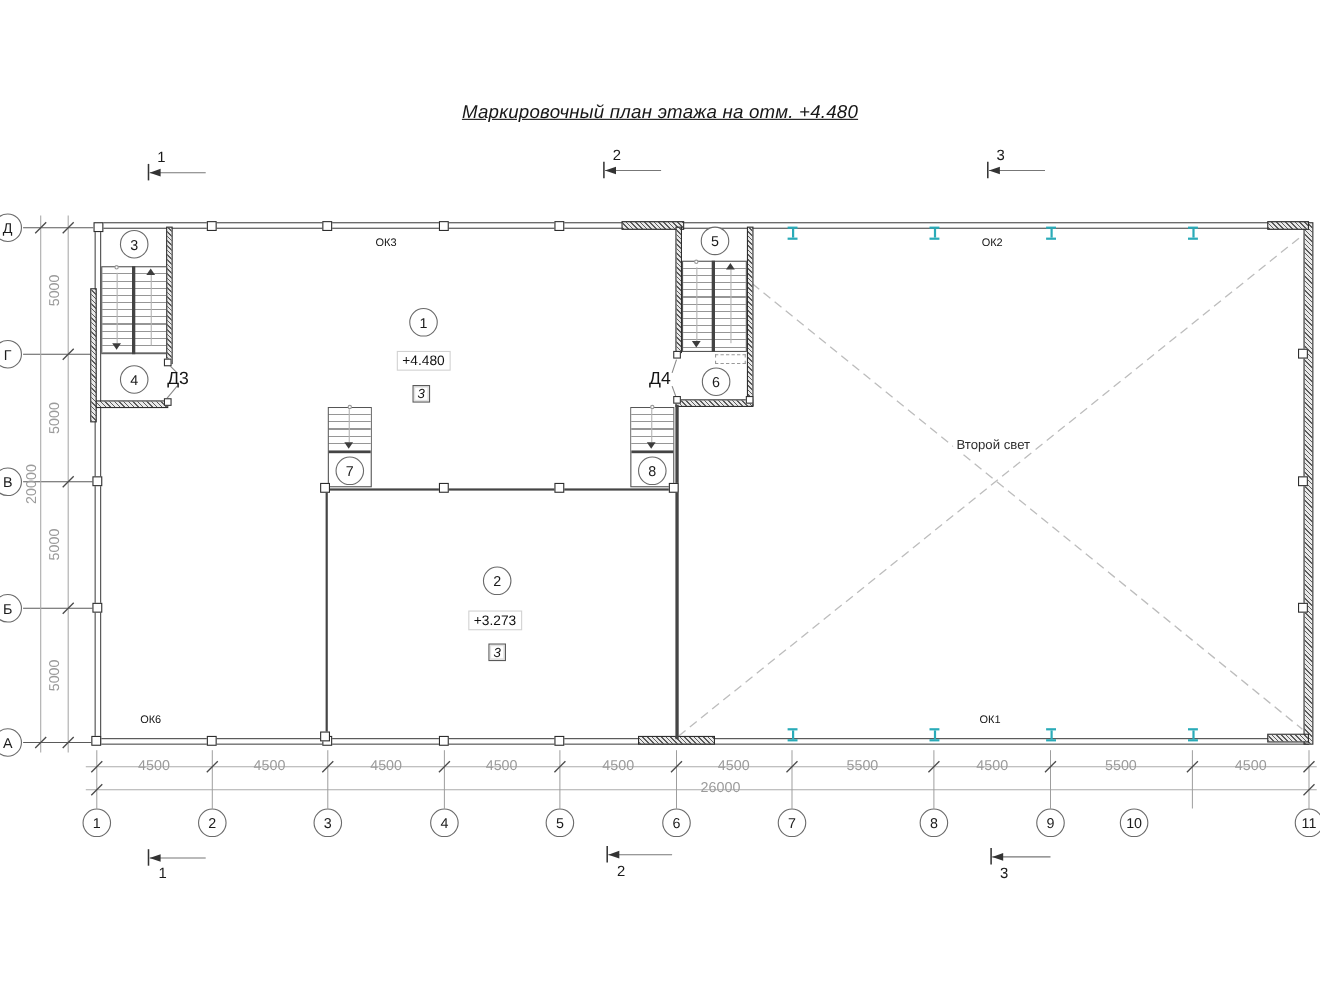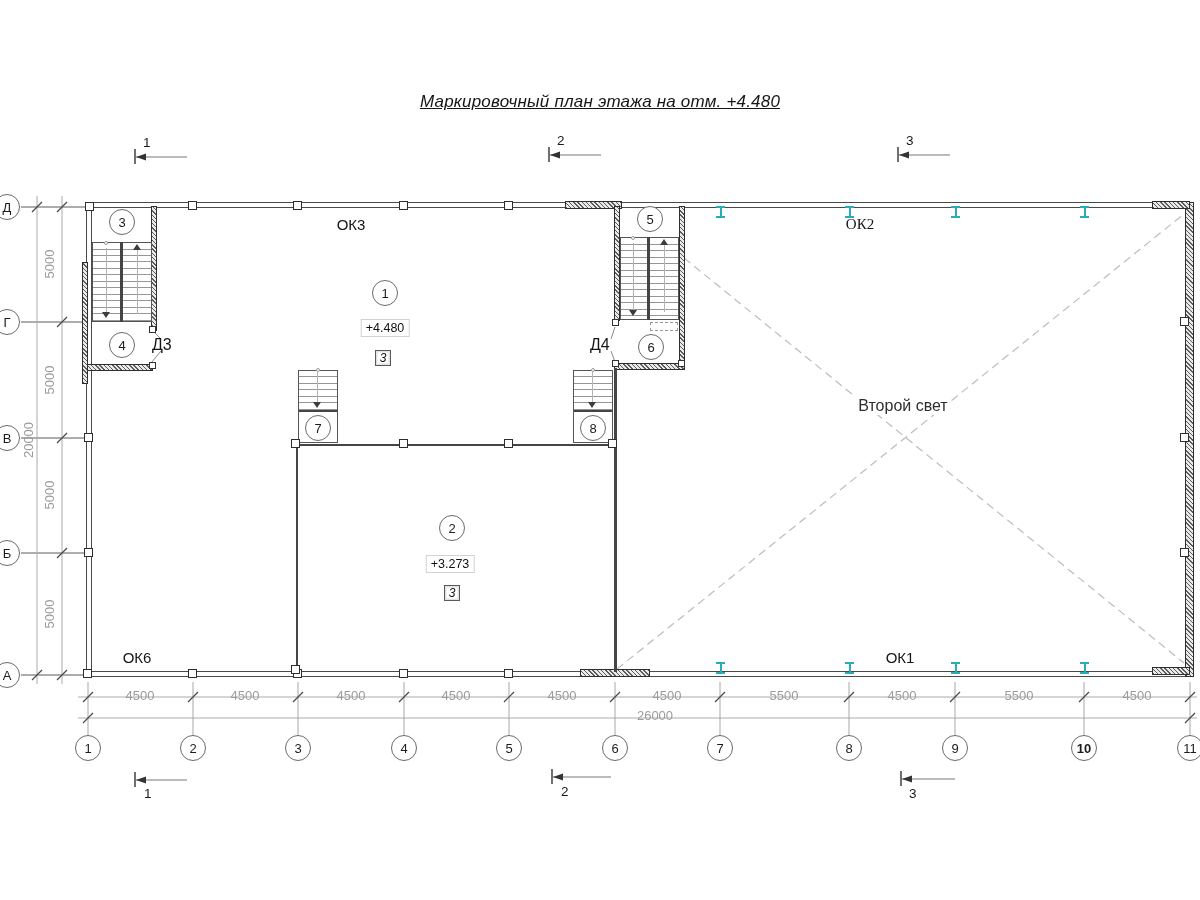--- a/index.html
+++ b/index.html
@@ -27,23 +27,23 @@
           background:repeating-linear-gradient(180deg,#ffffff 0 5.5px,#969696 5.5px 6.5px);}
   .divider{background:#444;}
   .walkline{width:1px;background:#b4b4b4;}
   .arr-up{width:0;height:0;border-left:4px solid transparent;border-right:4px solid transparent;border-bottom:6px solid #3d3d3d;}
   .arr-down{width:0;height:0;border-left:4px solid transparent;border-right:4px solid transparent;border-top:6px solid #3d3d3d;}
   .dashedrect{border:1px dashed #9a9a9a;box-sizing:border-box;background:transparent;}
   
   .title{font-size:17px;font-style:italic;text-decoration:underline;color:#161616;letter-spacing:.2px;}
   .dim{font-size:13px;color:#9b9b9b;white-space:nowrap;}
   .dimV{transform:translate(-50%,-50%) rotate(-90deg);transform-origin:center;}
-  .roomlbl{font-size:15px;color:#161616;white-space:nowrap;}
+  .roomlbl{font-size:10px;color:#161616;white-space:nowrap;}
   .doorlbl{font-size:16px;color:#161616;white-space:nowrap;}
-  .note{font-size:16px;color:#2e2e2e;background:#fff;padding:0 3px;white-space:nowrap;}
+  .note{font-size:12px;color:#2e2e2e;background:#fff;padding:0 3px;white-space:nowrap;}
   .elev{font-size:12.5px;color:#111;background:#fff;border:1px solid #d2d2d2;padding:0 4px;line-height:16px;white-space:nowrap;}
   .typebox{width:16px;height:16px;border:1px solid #5a5a5a;box-shadow:inset 0 0 0 1.5px #e2e2e2;background:#fff;
            display:flex;align-items:center;justify-content:center;font-size:12px;font-style:italic;color:#111;box-sizing:border-box;}
   .secnum{font-size:13.5px;color:#1a1a1a;}
 </style>
 </head>
 <body>
 
 <div id="canvas">
 
@@ -266,21 +266,21 @@
   <div class="abs elev cx" style="left:450px;top:555px;">+3.273</div>
 
   <div class="abs typebox cx" style="left:383px;top:350px;">
       <span>3</span>
     </div>
   <div class="abs typebox cx" style="left:452px;top:585px;">
       <span>3</span>
     </div>
 
   <div class="abs roomlbl cx" style="left:351px;top:216px;">ОК3</div>
-  <div class="abs roomlbl cx" style="left:860px;top:216px;font-family:Liberation Serif, serif;">ОК2</div>
+  <div class="abs roomlbl cx" style="left:902px;top:216px;">ОК2</div>
   <div class="abs roomlbl cx" style="left:137px;top:649px;">ОК6</div>
   <div class="abs roomlbl cx" style="left:900px;top:649px;">ОК1</div>
 
   <div class="abs doorlbl" style="left:152px;top:336px;">Д3</div>
   <div class="abs doorlbl" style="left:590px;top:336px;">Д4</div>
 
   <div class="abs note cx" style="left:903px;top:397px;">Второй свет</div>
 
   <div class="abs secnum" style="left:143px;top:135px;">1</div>
   <div class="abs secnum" style="left:557px;top:133px;">2</div>
@@ -327,21 +327,21 @@
     </div>
   <div class="abs circle" style="left:707px;top:735px;">
       <span>7</span>
     </div>
   <div class="abs circle" style="left:836px;top:735px;">
       <span>8</span>
     </div>
   <div class="abs circle" style="left:942px;top:735px;">
       <span>9</span>
     </div>
-  <div class="abs circle" style="left:1071px;top:735px;font-weight:bold;">
+  <div class="abs circle" style="left:1018px;top:735px;">
       <span>10</span>
     </div>
   <div class="abs circle" style="left:1177px;top:735px;">
       <span>11</span>
     </div>
 
   <div class="abs circle" style="left:-6px;top:194px;">
       <span>Д</span>
     </div>
   <div class="abs circle" style="left:-6px;top:309px;">

